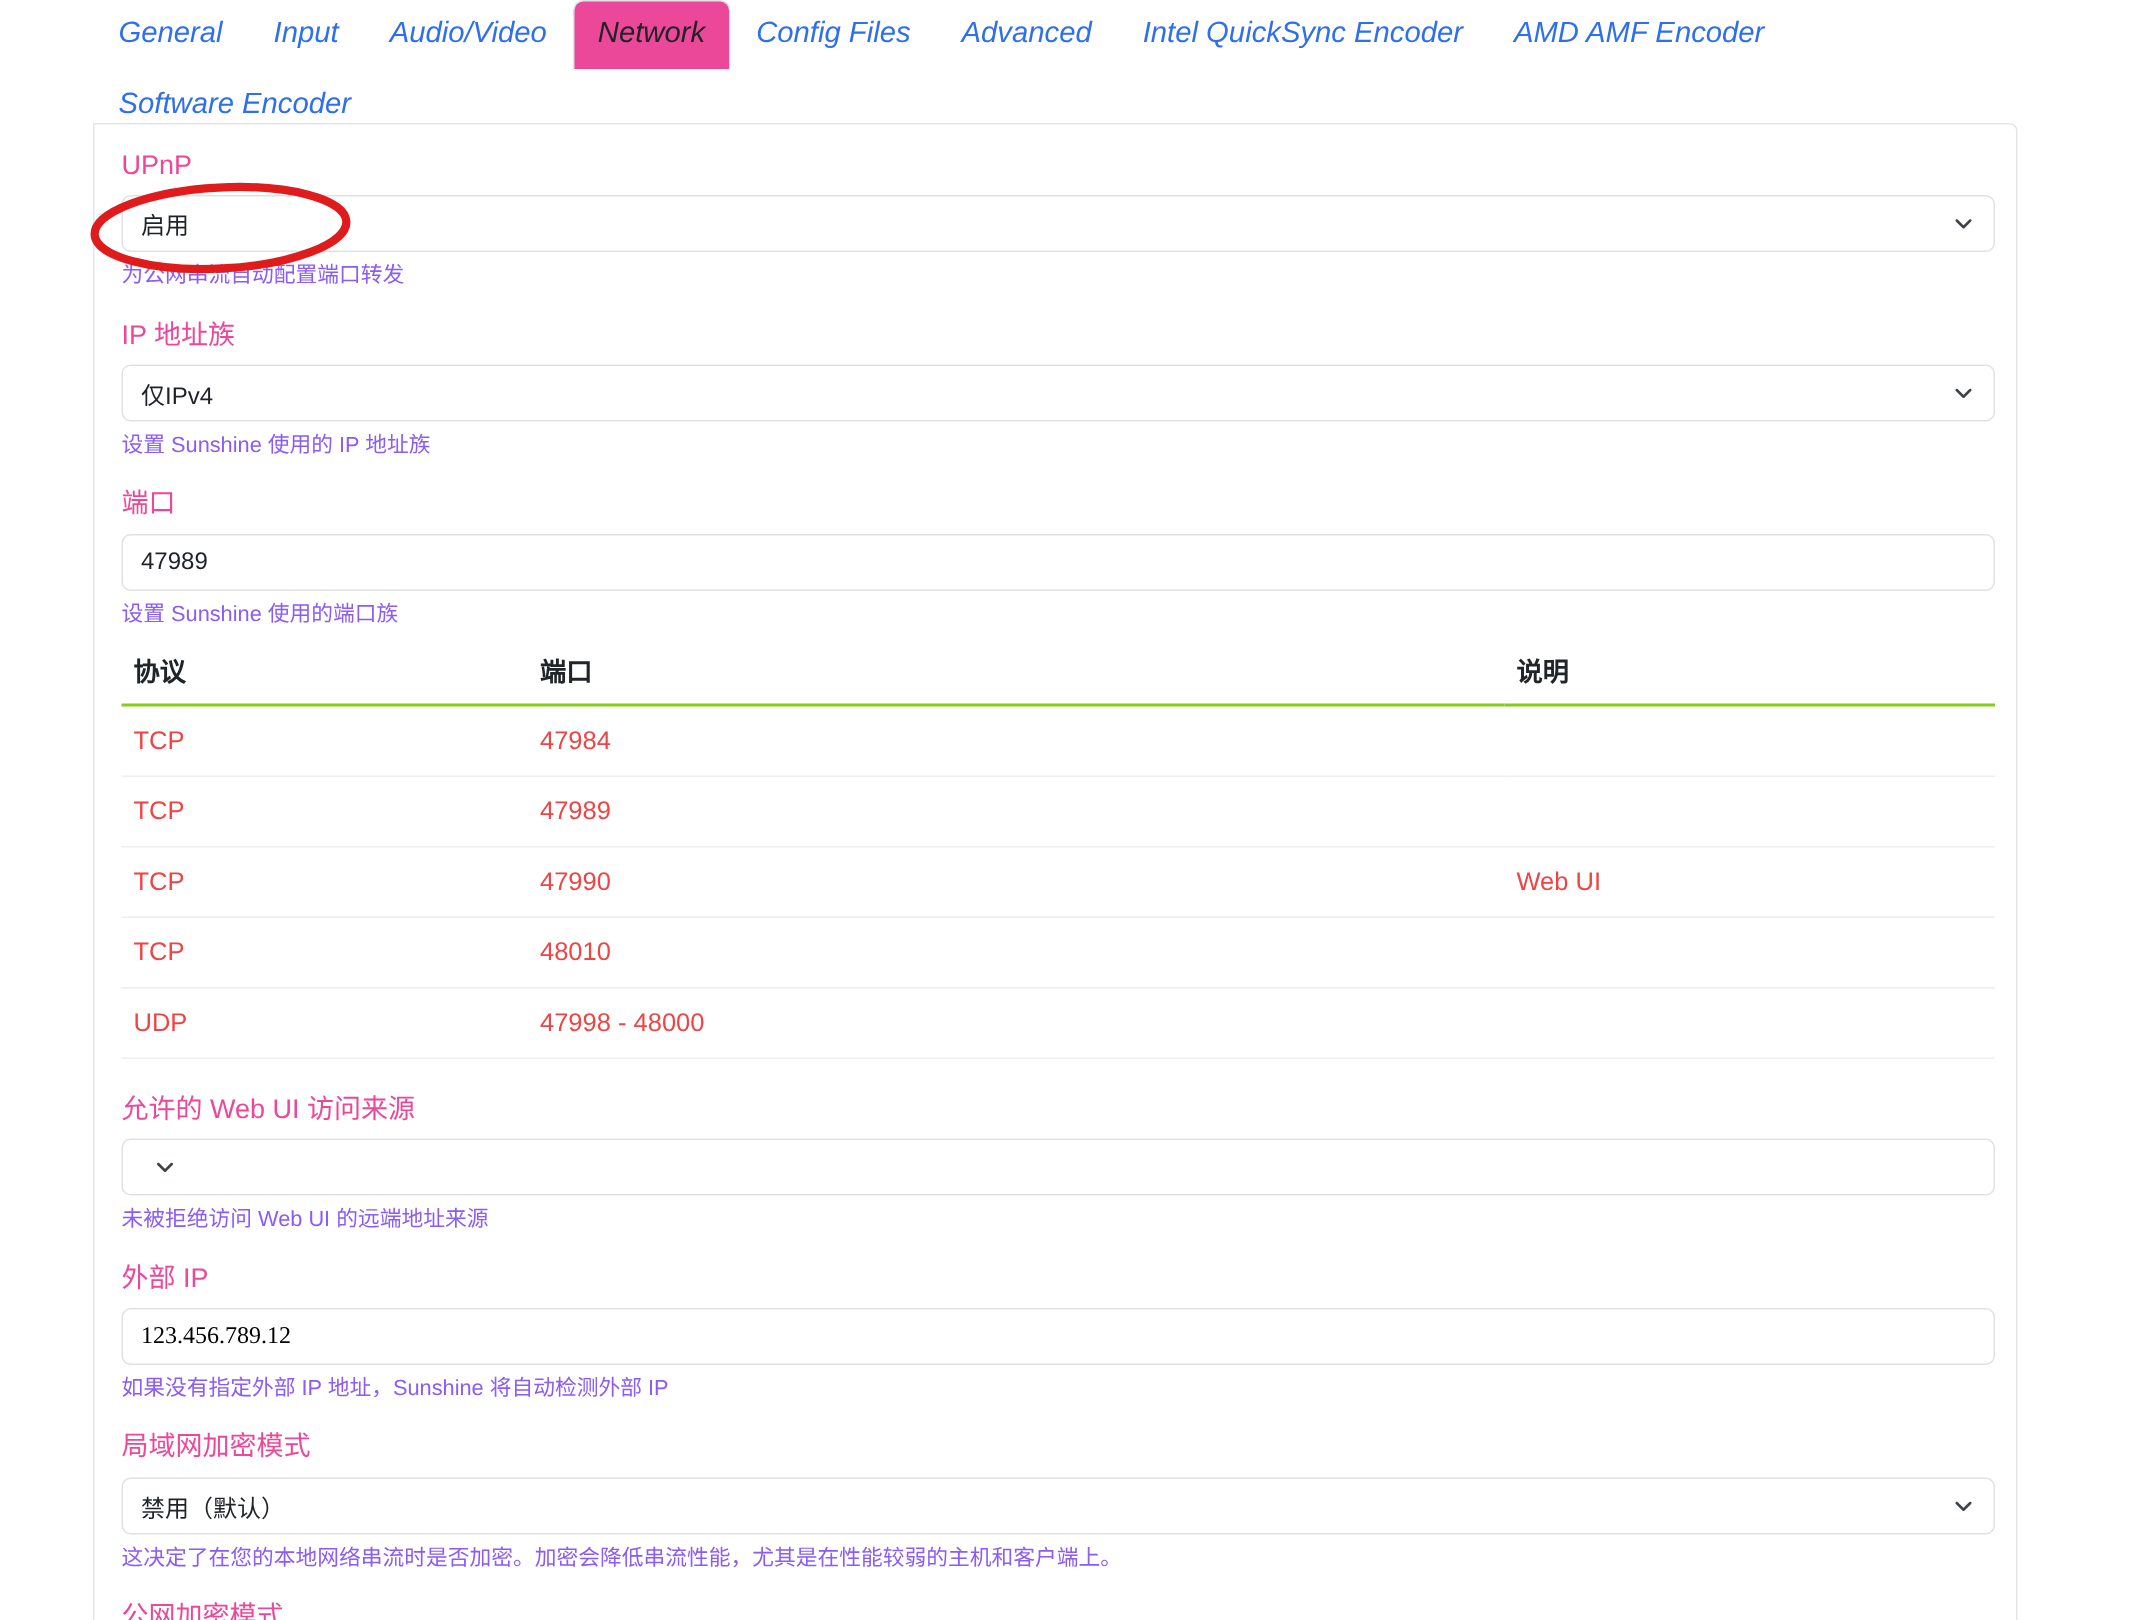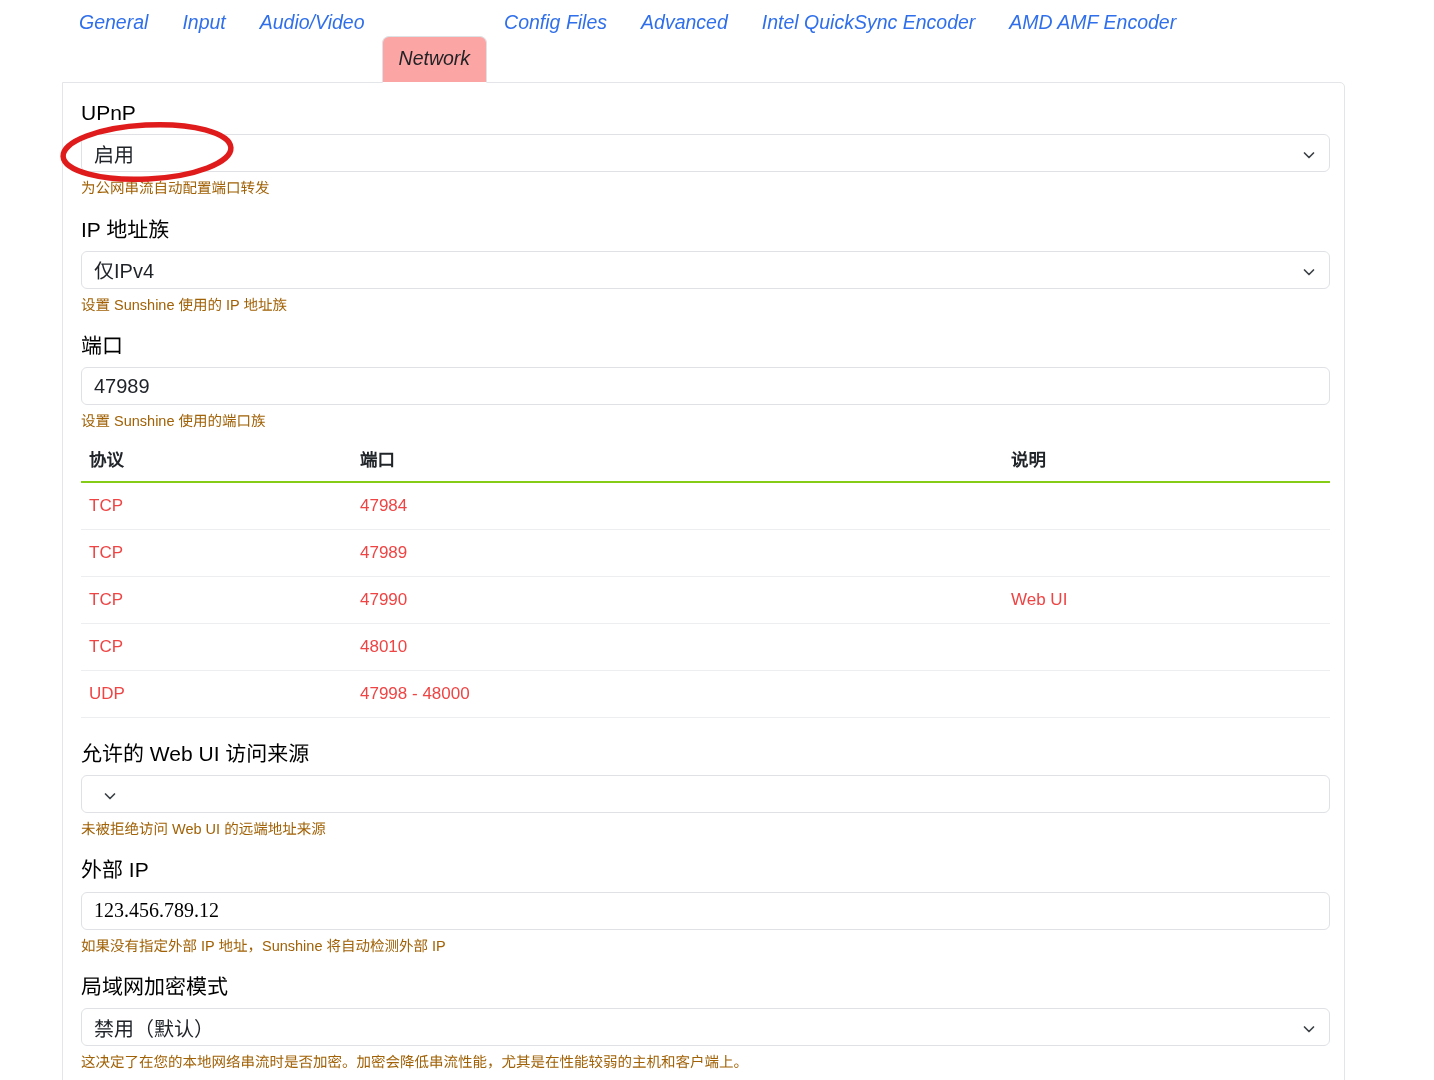--- a/index.html
+++ b/index.html
@@ -37,24 +37,23 @@
     border-radius: 7px 7px 0 0;
     cursor: pointer;
     white-space: nowrap;
     background: transparent;
     position: relative;
     top: 0;
     font-style: italic;
   }
   .tab.active {
     color: #222326;
-    background: #fca5a5;
+    background: #ec4899;
     border-color: #dfe2e5 #dfe2e5 #ffffff #dfe2e5;
     z-index: 3;
-    margin-top: 36px;
   }
   .tab-row2 {
     width: 100%;
     display: flex;
   }
 
   
   .card {
     position: absolute;
     left: 62px;
@@ -68,53 +67,53 @@
     padding: 0;
     overflow: hidden;
   }
   .card-inner {
     padding: 16px 18px 0 18px;
   }
 
   
   .field { margin-bottom: 0; }
   .field-label {
-    font-size: 21px;
+    font-size: 18px;
     line-height: 1.3;
-    color: #000000;
+    color: #ec4899;
     margin: 0 0 8px 0;
     display: block;
   }
   .control {
     box-sizing: border-box;
     width: 1249px;
     height: 38px;
     border: 1px solid #dfe1e5;
     border-radius: 6px;
     background: #ffffff;
     display: flex;
     align-items: center;
     padding: 0 12px;
-    font-size: 20px;
+    font-size: 16px;
     color: #1f2328;
     position: relative;
   }
   .control .value { flex: 1 1 auto; white-space: nowrap; }
   .control .value.placeholder { color: #000000; font-family: Liberation Serif, serif; }
   .chev {
     flex: 0 0 auto;
     width: 16px;
     height: 16px;
     display: block;
     margin-left: 8px;
     color: #3e4347;
   }
   .help {
     font-size: 14.5px;
-    color: #a16207;
+    color: #8b5cf6;
     margin: 6px 0 0 0;
     line-height: 1.4;
   }
   .gap-sm { height: 17px; }
   .gap-md { height: 22px; }
 
   
   table.ports {
     border-collapse: collapse;
     width: 1249px;

